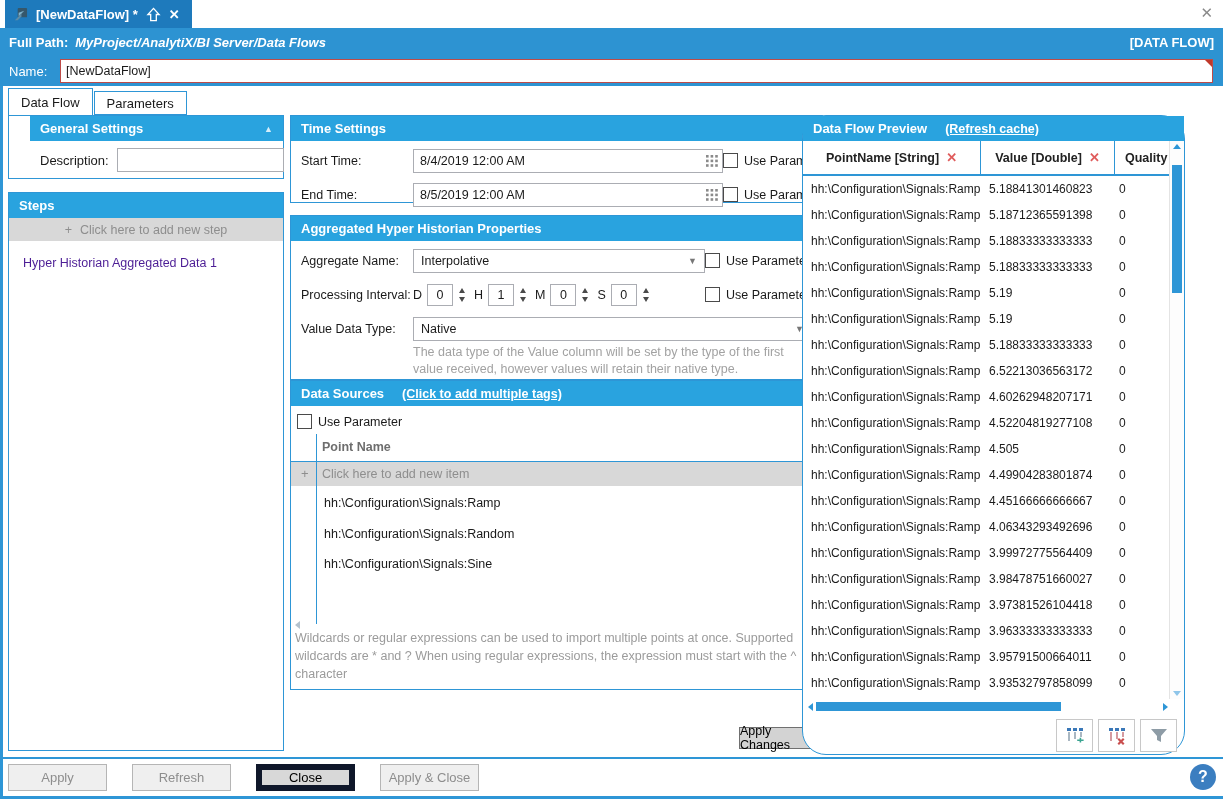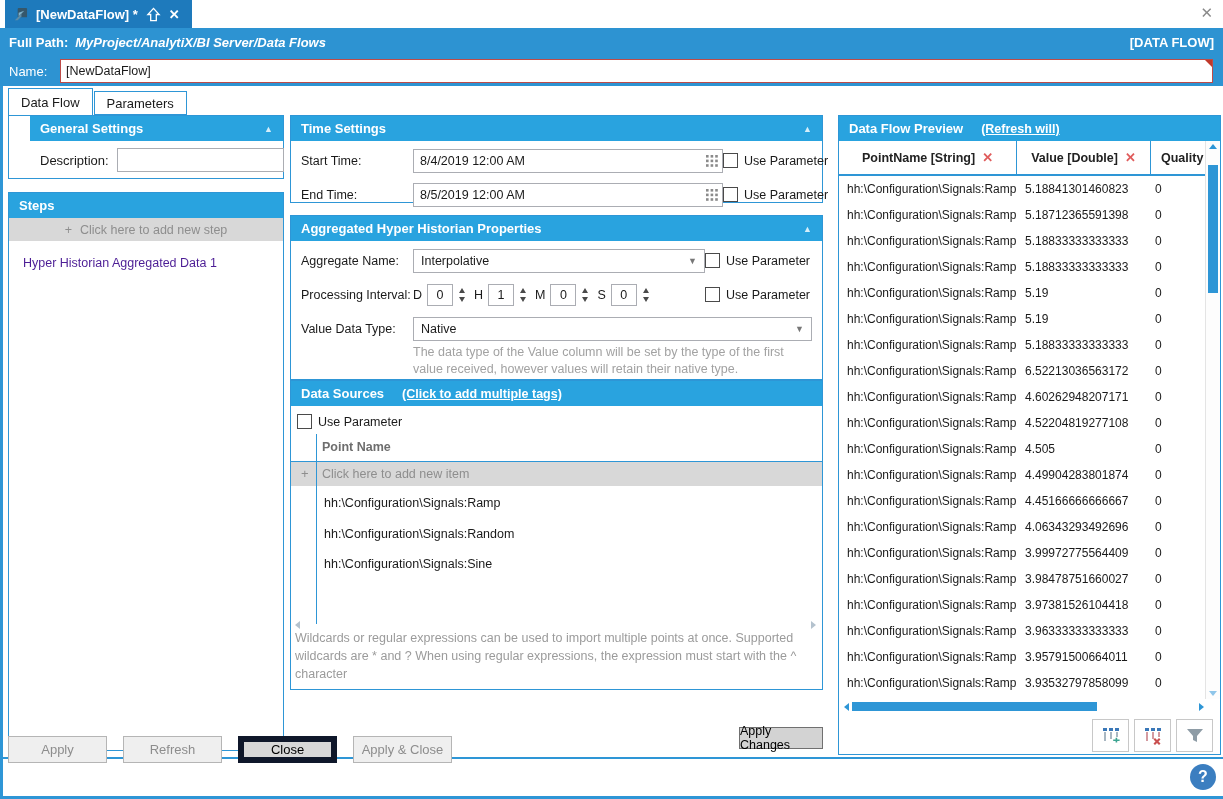--- a/index.html
+++ b/index.html
@@ -97,21 +97,21 @@
       border-top:4px solid transparent;border-bottom:4px solid transparent;border-right:5px solid #B4C2CE;}
   .ds-scroll-right{position:absolute;right:6px;top:240px;width:0;height:0;
       border-top:4px solid transparent;border-bottom:4px solid transparent;border-left:5px solid #B4C2CE;}
   .ds-note{position:absolute;left:4px;right:8px;top:249px;font-size:12.5px;color:#9B9B9B;line-height:1.42;}
 
   .apply-changes{position:absolute;left:739px;top:727px;width:84px;height:22px;background:#D3D3D3;
                  border:1px solid #707070;font-size:12.5px;display:flex;align-items:center;
                  justify-content:center;box-sizing:border-box;color:#000;}
 
   
-  .pv-panel{left:838px;top:115px;width:383px;height:640px;}
+  .pv-panel{left:802px;top:115px;width:383px;height:640px;border-radius:24px;}
   .pv-headrow{position:absolute;left:0;top:25px;right:14px;height:33px;background:#fff;}
   .pv-hcell{position:absolute;top:0;height:33px;display:flex;align-items:center;justify-content:center;
             gap:7px;font-weight:bold;font-size:12.5px;color:#222;overflow:hidden;white-space:nowrap;}
   .pv-h1{left:0;width:177px;}
   .pv-h2{left:178px;width:133px;}
   .pv-h3{left:312px;width:57px;justify-content:flex-start;padding-left:10px;}
   .redx{color:#E05C5C;font-weight:bold;font-size:13px;}
   .pv-sep1,.pv-sep2{position:absolute;top:25px;height:33px;width:1px;background:#2E96D6;}
   .pv-sep1{left:177px;} .pv-sep2{left:311px;}
   .pv-underline{position:absolute;left:0;right:0;top:58px;height:2px;background:#2E96D6;}
@@ -133,21 +133,21 @@
             border-bottom:4px solid transparent;border-right:5px solid #2E96D6;}
   .hsb-thumb{position:absolute;left:13px;top:1px;width:245px;height:9px;background:#2E96D6;}
   .hsb-right{position:absolute;right:2px;top:2px;width:0;height:0;border-top:4px solid transparent;
             border-bottom:4px solid transparent;border-left:5px solid #2E96D6;}
   .pv-btnrow{position:absolute;right:7px;top:603px;display:flex;gap:5px;}
   .pv-btn{width:37px;height:33px;border:1px solid #C8C8C8;background:#fff;display:flex;
           align-items:center;justify-content:center;box-sizing:border-box;}
 
   
   .footer-sep{position:absolute;left:0;top:757px;width:100%;height:2px;background:#2E96D6;}
-  .footer{position:absolute;left:8px;top:736px;display:flex;gap:16px;border-radius:7px;}
+  .footer{position:absolute;left:8px;top:764px;display:flex;gap:25px;border-radius:7px;}
   .fbtn{width:99px;height:27px;background:#EFEFEF;border:1px solid #B5B5B5;color:#8d8d8d;
         font-size:13px;display:flex;align-items:center;justify-content:center;box-sizing:border-box;
         font-family:"Liberation Sans",sans-serif;}
   .fbtn.close{background:#D8D8D8;border:6px solid #0f172a;color:#000;}
   .help-btn{position:absolute;right:7px;top:764px;width:26px;height:26px;border-radius:50%;
             background:#3B7EC0;color:#fff;font-weight:bold;font-size:16px;display:flex;
             align-items:center;justify-content:center;}
   .bottom-bar{position:absolute;left:0;bottom:0;width:100%;height:3px;background:#2E96D6;}
   .left-bar{position:absolute;left:0;top:86px;bottom:0;width:3px;background:#2E96D6;}
 </style>
@@ -357,21 +357,21 @@
     <span class="ds-scroll-left"></span>
     <span class="ds-scroll-right"></span>
     <div class="ds-note">Wildcards or regular expressions can be used to import multiple points at once. Supported wildcards are * and ? When using regular expressions, the expression must start with the ^ character</div>
   </div>
 
   <div class="apply-changes">Apply Changes</div>
 
   <div class="panel pv-panel">
     <div class="panel-header">
       <span>Data Flow Preview</span>
-      <span class="hdr-link">(Refresh will)</span>
+      <span class="hdr-link">(Refresh cache)</span>
     </div>
     <div class="pv-headrow">
       <div class="pv-hcell pv-h1">
         <span>PointName  [String]</span>
         <span class="redx">✕</span>
       </div>
       <div class="pv-hcell pv-h2">
         <span>Value  [Double]</span>
         <span class="redx">✕</span>
       </div>

